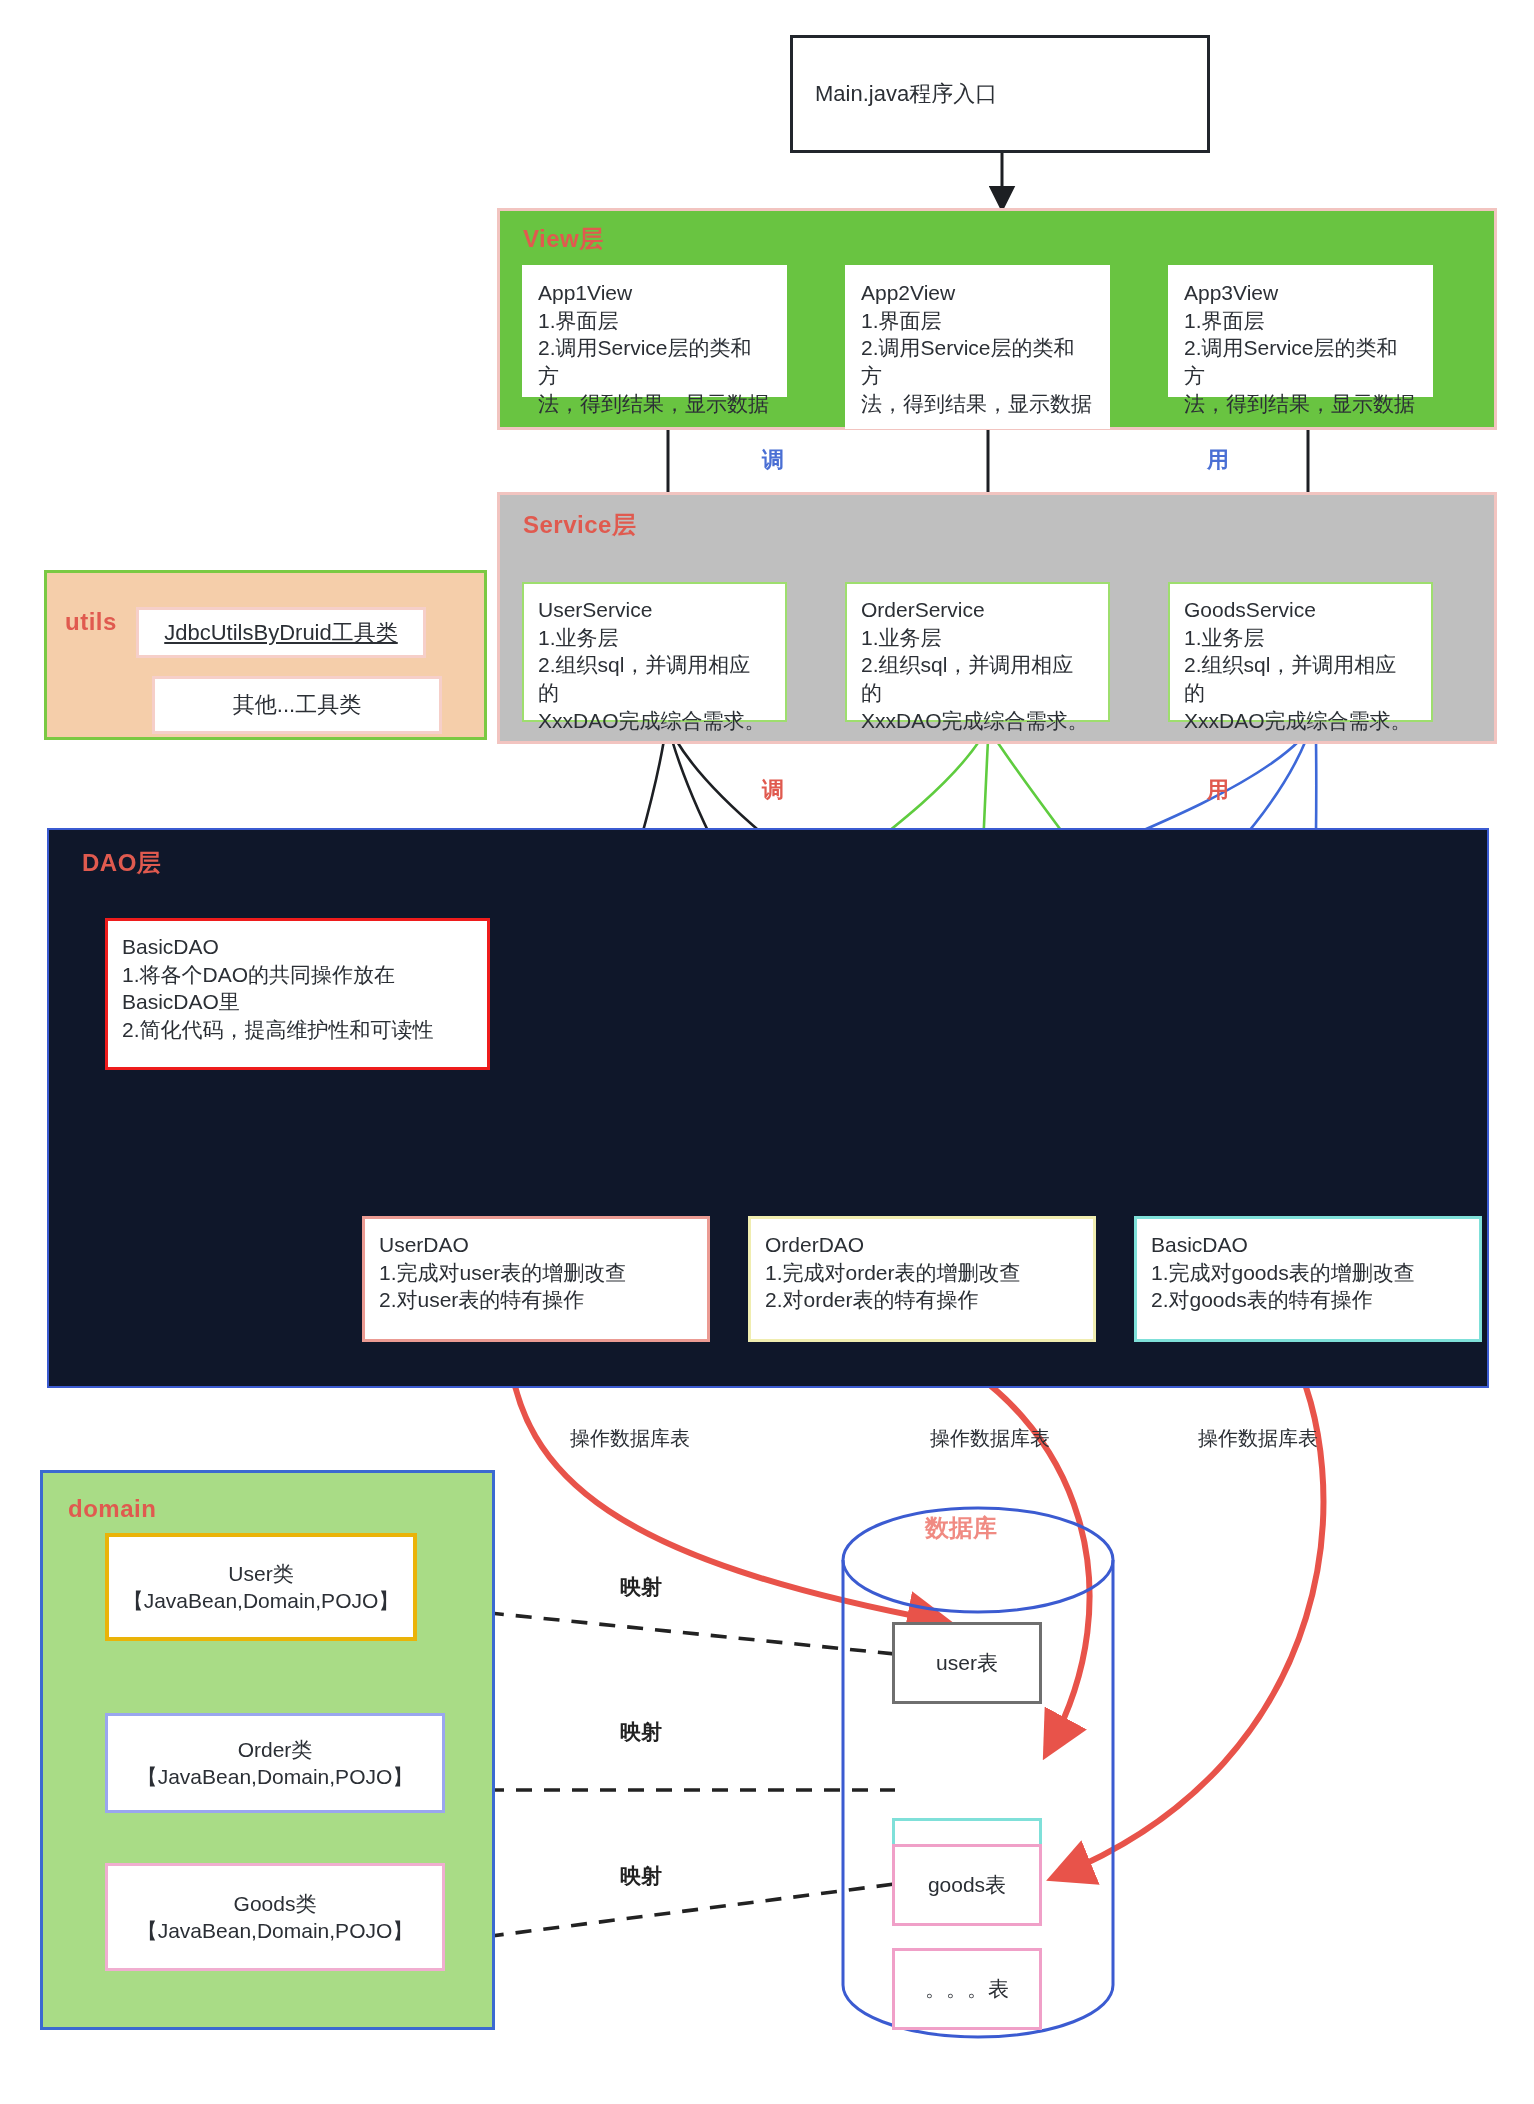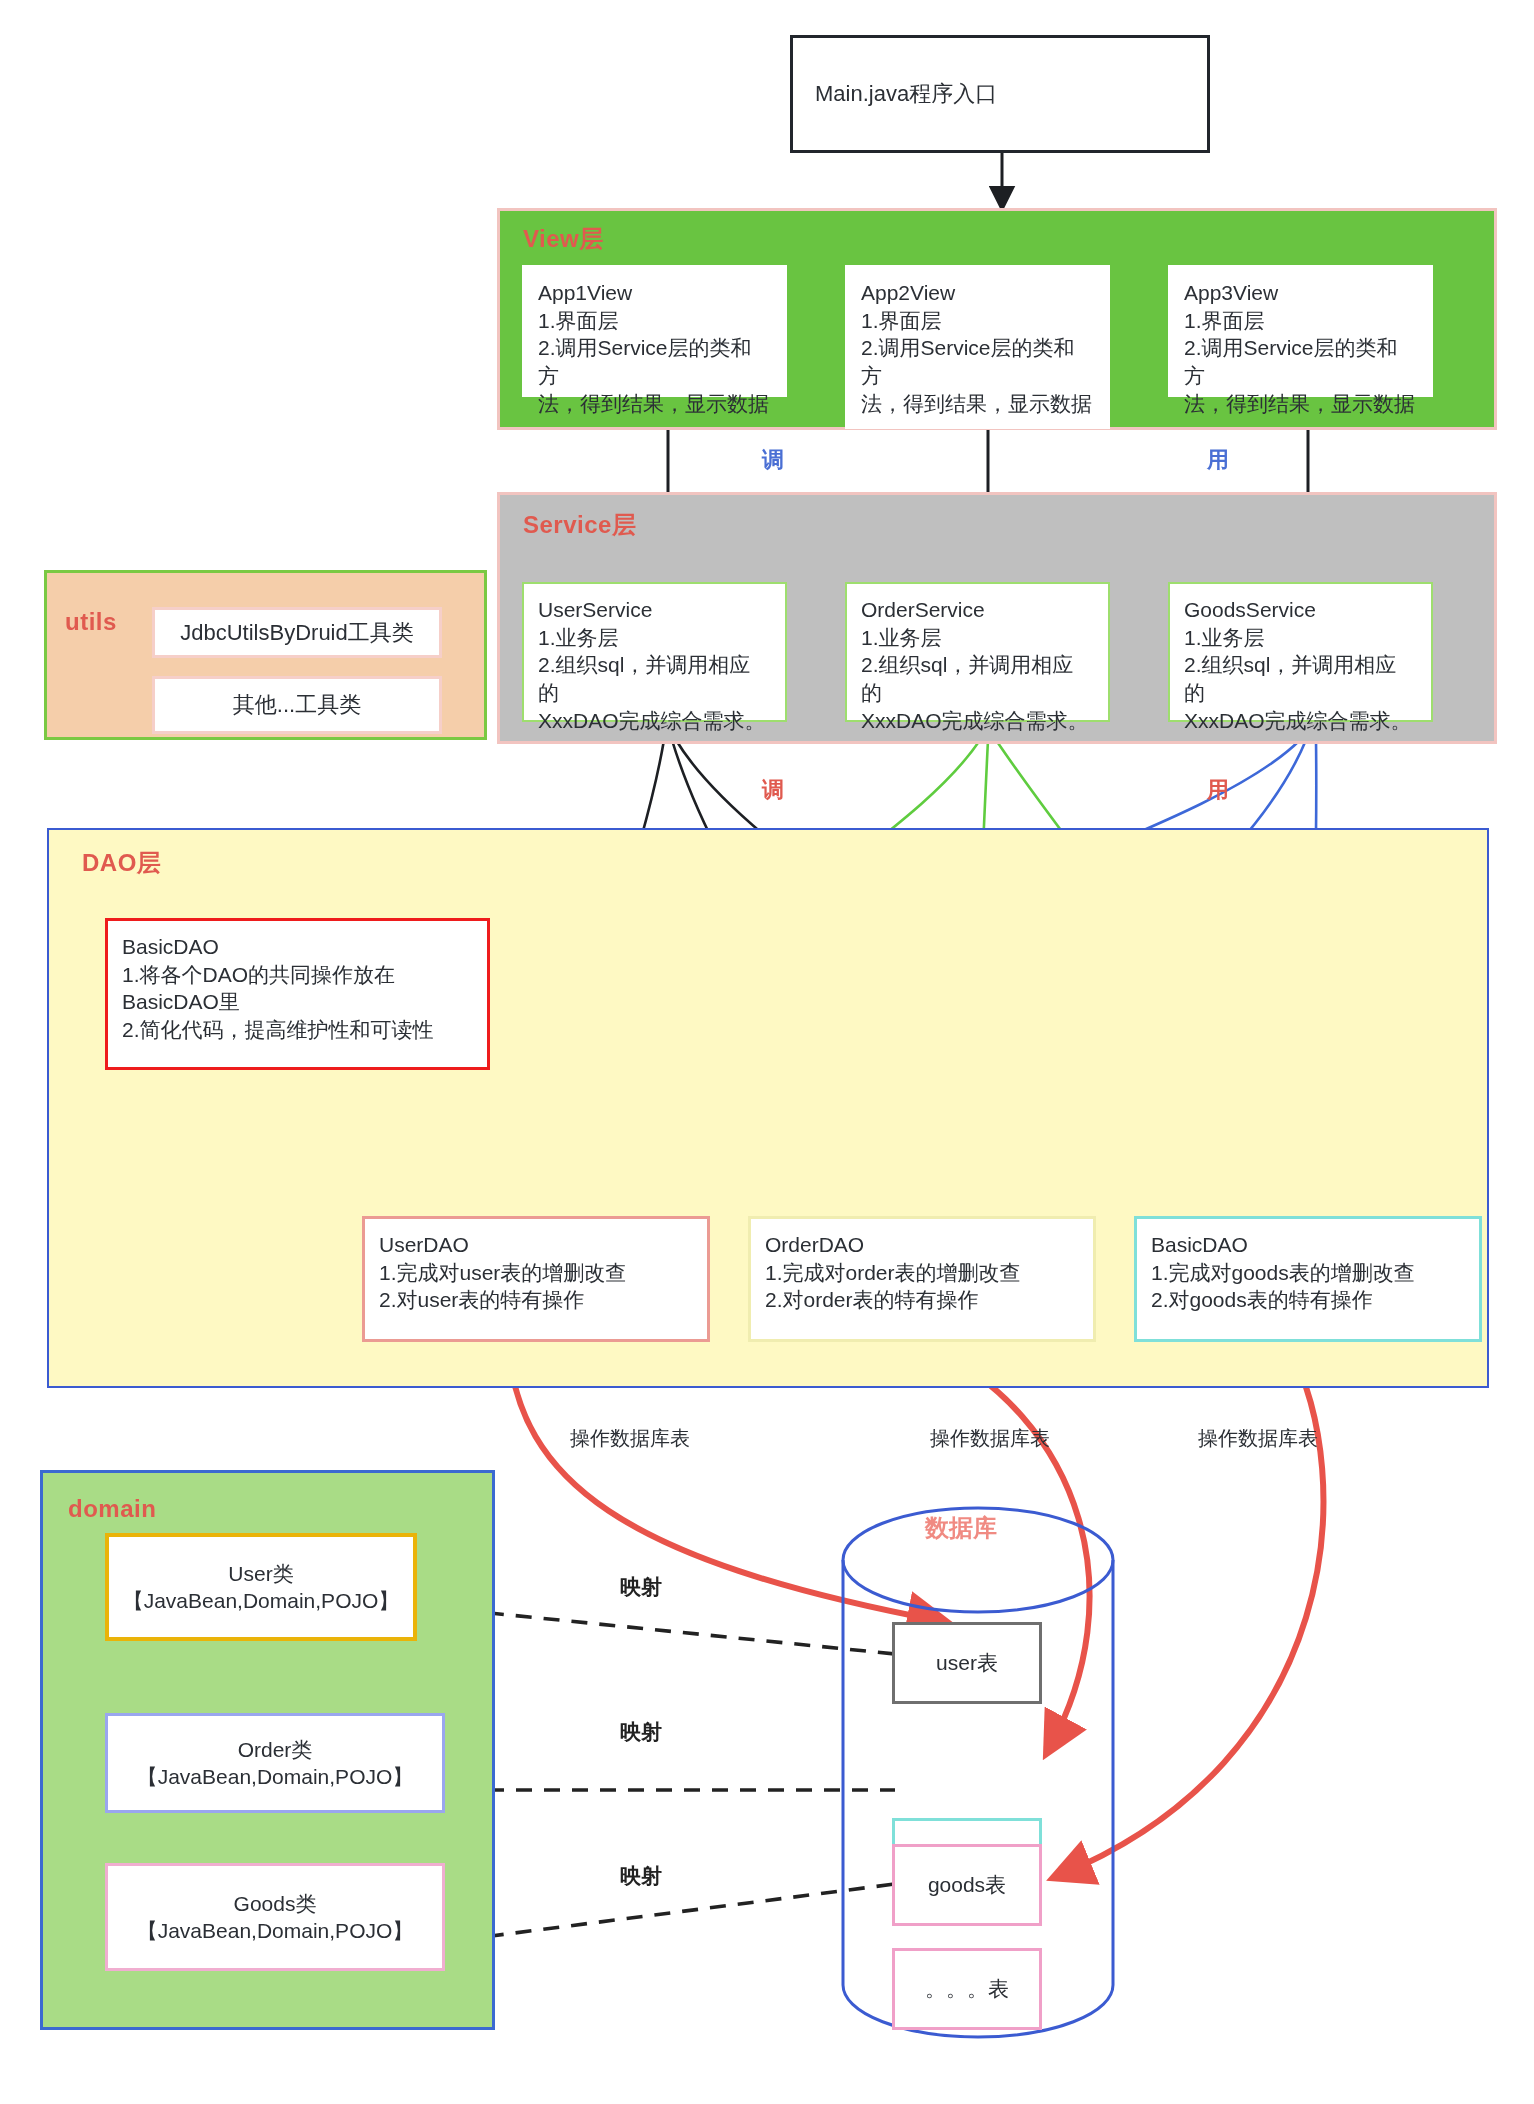--- a/index.html
+++ b/index.html
@@ -13,21 +13,21 @@
   .node{background:#ffffff;box-sizing:border-box;}
   .node .title{font-size:21px;line-height:1.32;}
   .node .line{font-size:21px;line-height:1.32;}
   .nodepad{padding:12px 14px 10px 14px;}
 
   
   .layer-label{font-weight:bold;font-size:24px;color:#e05a4f;letter-spacing:.5px;}
 
   .viewlayer{background:#69c441;border:3px solid #f2c4c0;}
   .servicelayer{background:#bfbfbf;border:3px solid #f2c4c0;}
-  .daolayer{background:#fef9c3;border:2px solid #3b5bd1;}
+  .daolayer{background:#0f172a;border:2px solid #3b5bd1;}
   .utilsbox{background:#f5ceaa;border:3px solid #7ac943;}
   .domainbox{background:#a9dc86;border:3px solid #3b6ad1;}
 
   .vcard{border:2px solid #ffffff;}
   .scard{border:2px solid #9ede6e;}
   .utilcard{background:#ffffff;border:3px solid #f6cfc9;display:flex;align-items:center;justify-content:center;font-size:22px;}
   .domcard{background:#ffffff;display:flex;flex-direction:column;align-items:center;justify-content:center;font-size:21px;line-height:1.3;text-align:center;}
 
   .tbl{background:#ffffff;display:flex;align-items:center;justify-content:center;font-size:21px;}
 
@@ -167,21 +167,21 @@
     <div class="line">2.组织sql，并调用相应的</div>
     <div class="line">XxxDAO完成综合需求。</div>
   </div>
 
   <div class="abs redlbl" style="left:762px;top:775px;">调</div>
   <div class="abs redlbl" style="left:1207px;top:775px;">用</div>
 
   <div class="abs utilsbox" style="left:44px;top:570px;width:443px;height:170px;">
     <div class="abs layer-label" style="left:18px;top:35px;">utils</div>
   </div>
-  <div class="abs utilcard" style="left:152px;top:607px;width:290px;height:51px;">
+  <div class="abs utilcard" style="left:136px;top:607px;width:290px;height:51px;text-decoration:underline;">
     <span>JdbcUtilsByDruid工具类</span>
   </div>
   <div class="abs utilcard" style="left:152px;top:676px;width:290px;height:58px;">
     <span>其他...工具类</span>
   </div>
 
   <div class="abs daolayer" style="left:47px;top:828px;width:1442px;height:560px;">
     <div class="abs layer-label" style="left:33px;top:17px;">DAO层</div>
   </div>
 

